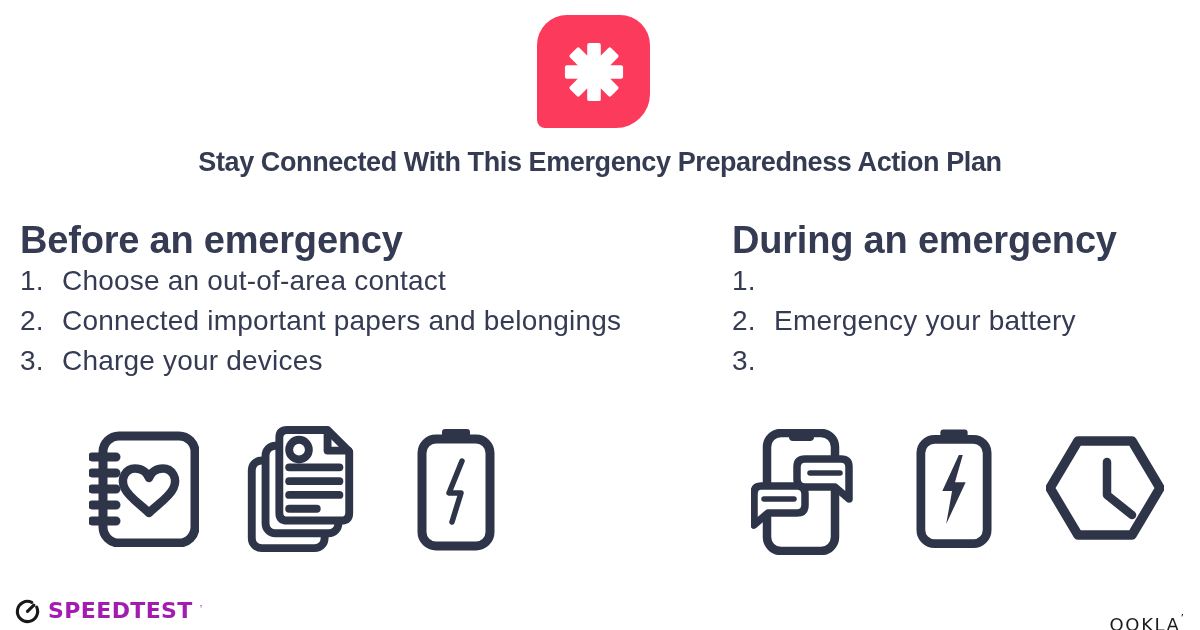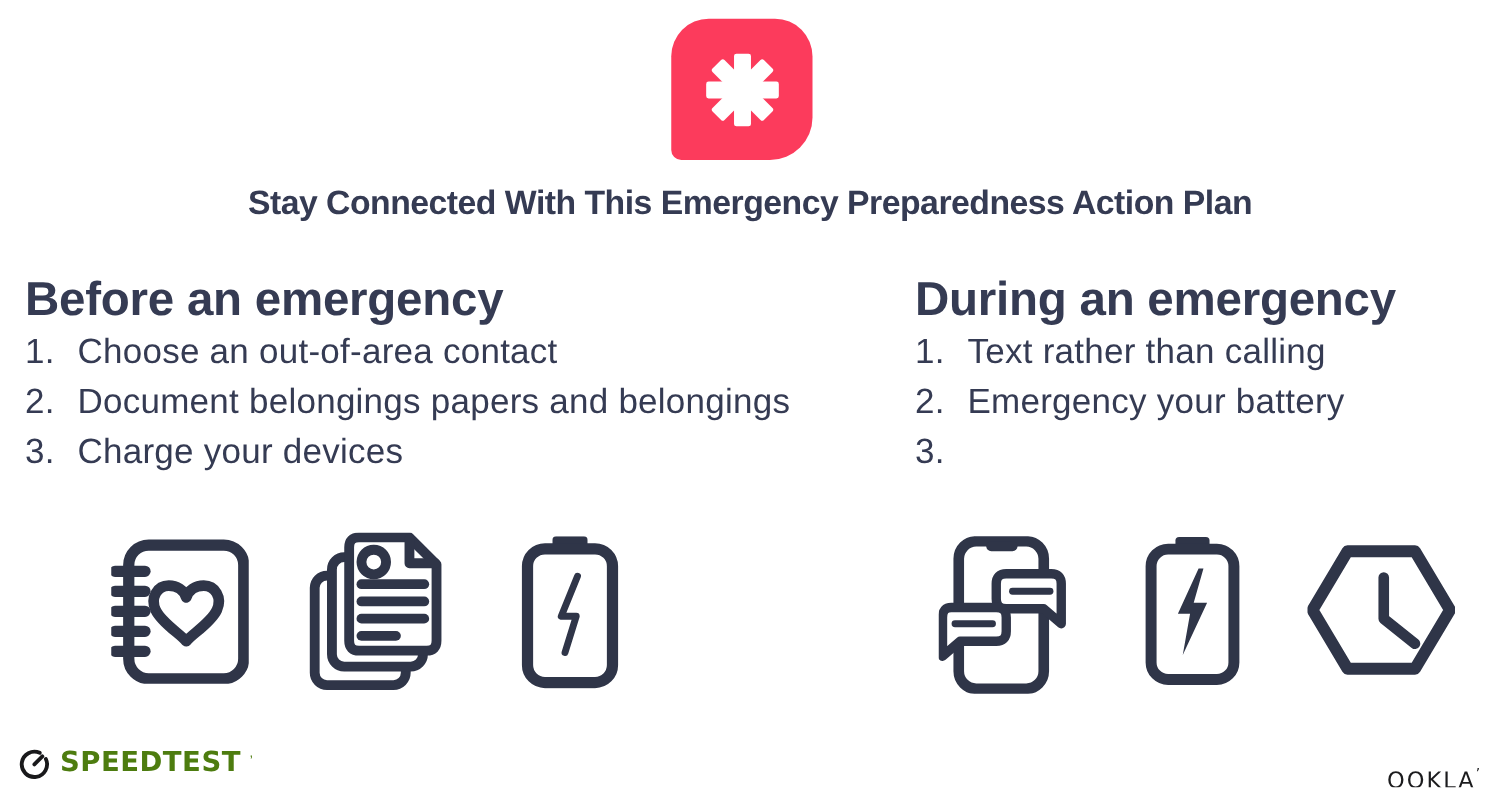--- a/index.html
+++ b/index.html
@@ -34,21 +34,21 @@
   .ic-phone{left:751px;top:429px;width:102px;height:126px;}
   .ic-battery2{left:916px;top:427px;width:76px;height:124px;}
   .ic-hexclock{left:1046px;top:436px;width:118px;height:104px;}
   .icon-abs svg{width:100%;height:100%;}
   .stroke{fill:none;stroke:#2F3548;stroke-linecap:round;stroke-linejoin:round;}
   .fillnavy{fill:#2F3548;}
   .whitefill{fill:#ffffff;stroke:#2F3548;stroke-linecap:round;stroke-linejoin:round;}
   
   .speedtest{
     position:absolute;left:14px;top:597px;display:flex;align-items:center;gap:7px;
-    color:#4d7c0f;
+    color:#a21caf;
   }
   .speedtest-label{
     font-family:"DejaVu Sans",sans-serif;font-weight:700;font-size:22px;letter-spacing:0.4px;
   }
   .ookla{
     position:absolute;right:16px;top:614px;color:#1B1B1D;
     font-family:"DejaVu Sans",sans-serif;font-weight:500;font-size:18px;letter-spacing:1.6px;
   }
   .tm{font-size:11px;vertical-align:top;position:relative;top:-2px;letter-spacing:0;}
 </style>
@@ -74,35 +74,34 @@
 
   <div class="col col-before">
     <h2 class="col-heading">Before an emergency</h2>
     <ul class="list">
       <li>
         <span class="num">1.</span>
         <span>Choose an out-of-area contact</span>
       </li>
       <li>
         <span class="num">2.</span>
-        <span>Document belongings papers and belongings</span>
+        <span>Connected important papers and belongings</span>
       </li>
       <li>
         <span class="num">3.</span>
         <span>Charge your devices</span>
       </li>
     </ul>
   </div>
 
   <div class="col col-during">
     <h2 class="col-heading">During an emergency</h2>
     <ul class="list">
       <li>
         <span class="num">1.</span>
-        <span>Text rather than calling</span>
       </li>
       <li>
         <span class="num">2.</span>
         <span>Emergency your battery</span>
       </li>
       <li>
         <span class="num">3.</span>
       </li>
     </ul>
   </div>

